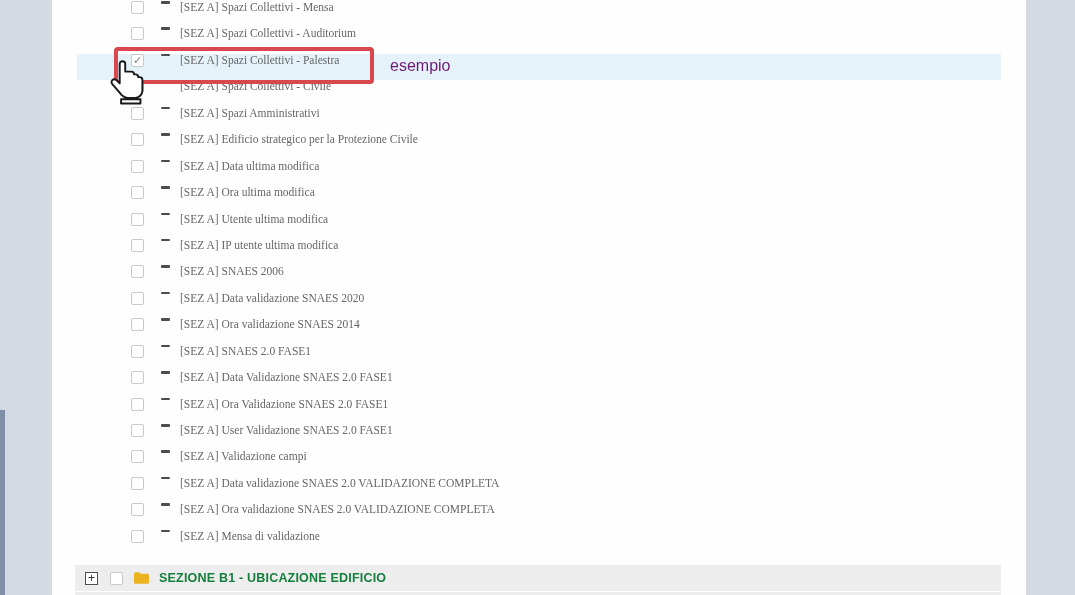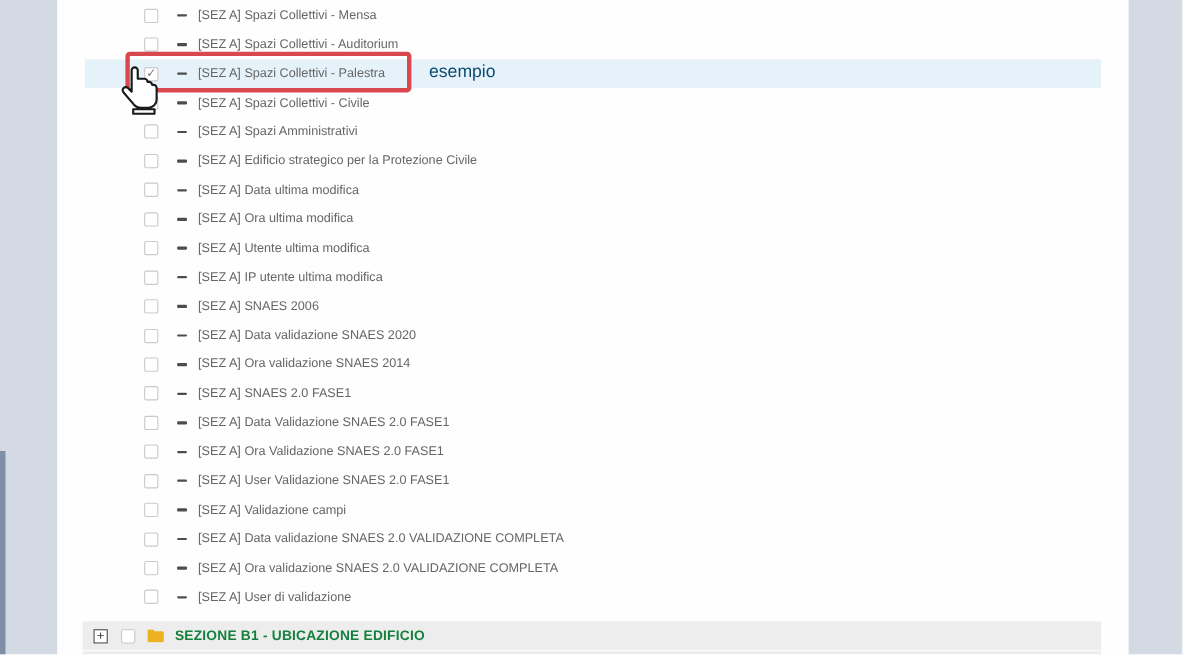--- a/index.html
+++ b/index.html
@@ -21,22 +21,23 @@
   }
   .stripe-right {
     position: absolute; left: 1026px; top: 0; width: 49px; height: 595px;
     background: #d4dae3;
   }
   .tree-list {
     position: absolute; left: 77px; top: 1px; width: 924px;
   }
   .tree-row {
     height: 26.45px;
-    display: flex; align-items: center;
+    display: flex; 
     padding-left: 54px;
+    font-family: Liberation Serif, serif;
   }
   .tree-row.highlighted { background: #e5f2fa; }
   .checkbox {
     width: 13px; height: 13px; flex: 0 0 13px;
     background: #ffffff;
     border: 1px solid #c9c9c9;
     border-radius: 2px;
     font-size: 11px; line-height: 11px; text-align: center;
     color: #7a7a7a;
   }
@@ -53,21 +54,21 @@
     white-space: nowrap;
   }
   .red-box {
     position: absolute; left: 114px; top: 47px; width: 260px; height: 37px;
     border: 4px solid #d9474f;
     border-radius: 4px;
     pointer-events: none;
   }
   .annotation-label {
     position: absolute; left: 390px; top: 57px;
-    font-size: 16px; color: #0c4a6e;
+    font-size: 16px; color: #701a75;
   }
   .hand-cursor { position: absolute; left: 110px; top: 58px; width: 36px; height: 48px; pointer-events: none; }
   .section-bar {
     position: absolute; left: 75px; top: 565px; width: 926px; height: 26px;
     background: #ededed;
     display: flex; align-items: center;
   }
   .expander {
     width: 13px; height: 13px; flex: 0 0 13px;
     margin-left: 10px;
@@ -214,21 +215,21 @@
 
   <div class="tree-row">
     <span class="checkbox"></span>
     <span class="dash-icon"></span>
     <span class="row-label">[SEZ A] Ora validazione SNAES 2.0 VALIDAZIONE COMPLETA</span>
   </div>
 
   <div class="tree-row">
     <span class="checkbox"></span>
     <span class="dash-icon"></span>
-    <span class="row-label">[SEZ A] User di validazione</span>
+    <span class="row-label">[SEZ A] Mensa di validazione</span>
   </div>
 </div>
 
 <div class="red-box"></div>
 
 <svg class="hand-cursor" viewBox="0 0 26 34">
   <path d="M9 2 C7.9 2 7 2.9 7 4 L7 18 L4.6 15.6 C3.8 14.8 2.5 14.8 1.7 15.6 C0.9 16.4 0.9 17.7 1.7 18.5 L8.5 26.5 C9.6 27.7 11.2 28.5 12.8 28.5 L18 28.5 C21 28.5 23.4 26.1 23.4 23.1 L23.4 15.5 C23.4 14.4 22.5 13.5 21.4 13.5 L20.4 13.5 C20.4 12.4 19.5 11.5 18.4 11.5 L17.4 11.5 C17.4 10.4 16.5 9.5 15.4 9.5 L14.4 9.5 L11 9.5 L11 4 C11 2.9 10.1 2 9 2 Z M8 29.5 L8 32.5 L22 32.5 L22 29.5 Z" fill="#ffffff" stroke="#1a1a1a" stroke-width="1.4" stroke-linejoin="round"></path>
 </svg>
 
 <div class="annotation-label">esempio</div>

